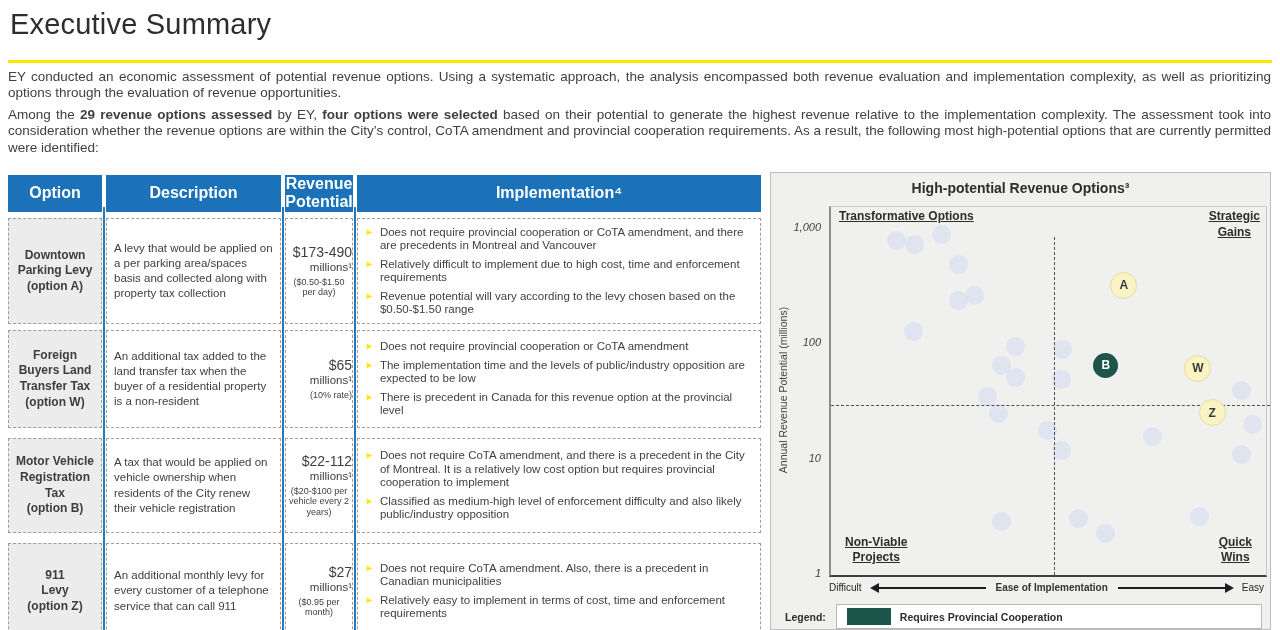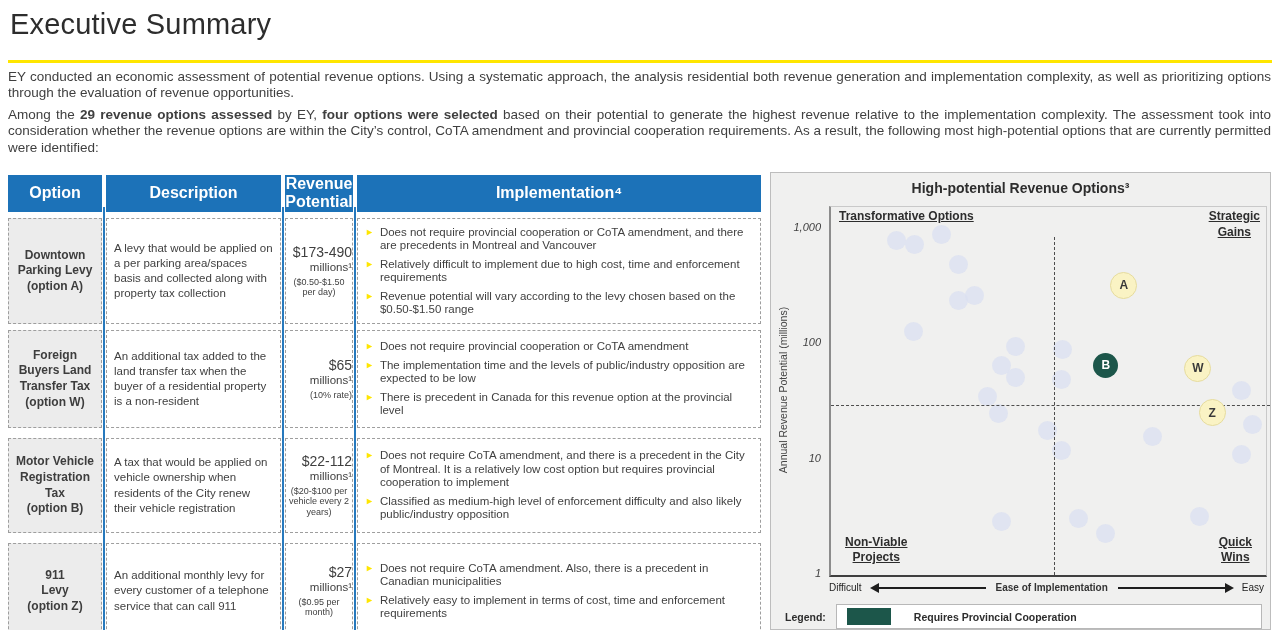--- a/index.html
+++ b/index.html
@@ -93,31 +93,31 @@
   .xarrow.right::after{
     content:"";position:absolute;right:-2px;top:-4px;width:0;height:0;
     border-left:9px solid #1e1e1e;border-top:5px solid transparent;border-bottom:5px solid transparent;
   }
   .legend{position:absolute;left:14px;right:8px;top:431px;height:25px;display:flex;align-items:center;font-size:10.5px;}
   .legend-title{font-weight:bold;color:#2d2d2d;margin-right:10px;flex:0 0 auto;}
   .legend-box{
     flex:1 1 auto;height:25px;background:#fff;border:1px solid #b8b8b8;box-sizing:border-box;
     display:flex;align-items:center;padding-left:10px;
   }
-  .legend-item{flex:1 1 0;display:flex;align-items:center;gap:23px;font-weight:bold;color:#2d2d2d;}
+  .legend-item{flex:1 1 0;display:flex;align-items:center;gap:9px;font-weight:bold;color:#2d2d2d;}
   .swatch{width:44px;height:17px;flex:0 0 auto;}
 </style>
 </head>
 <body>
 
 <h1 class="page-title">Executive Summary</h1>
 <div class="title-rule"></div>
 
 <div class="intro">
-  <p>EY conducted an economic assessment of potential revenue options. Using a systematic approach, the analysis residential both revenue generation and implementation complexity, as well as prioritizing options through the evaluation of revenue opportunities.</p>
+  <p>EY conducted an economic assessment of potential revenue options. Using a systematic approach, the analysis encompassed both revenue evaluation and implementation complexity, as well as prioritizing options through the evaluation of revenue opportunities.</p>
   <p><span>Among the </span><b>29 revenue options assessed</b><span> by EY, </span><b>four options were selected</b><span> based on their potential to generate the highest revenue relative to the implementation complexity. The assessment took into consideration whether the revenue options are within the City’s control, CoTA amendment and provincial cooperation requirements. As a result, the following most high-potential options that are currently permitted were identified:</span></p>
 </div>
 
 <div class="table-wrap">
   <div class="thead tgrid">
     <div class="hcell">Option</div>
     <div class="hcell">Description</div>
     <div class="hcell" style="white-space:pre-line;">Revenue
 Potential</div>
     <div class="hcell">Implementation⁴</div>

